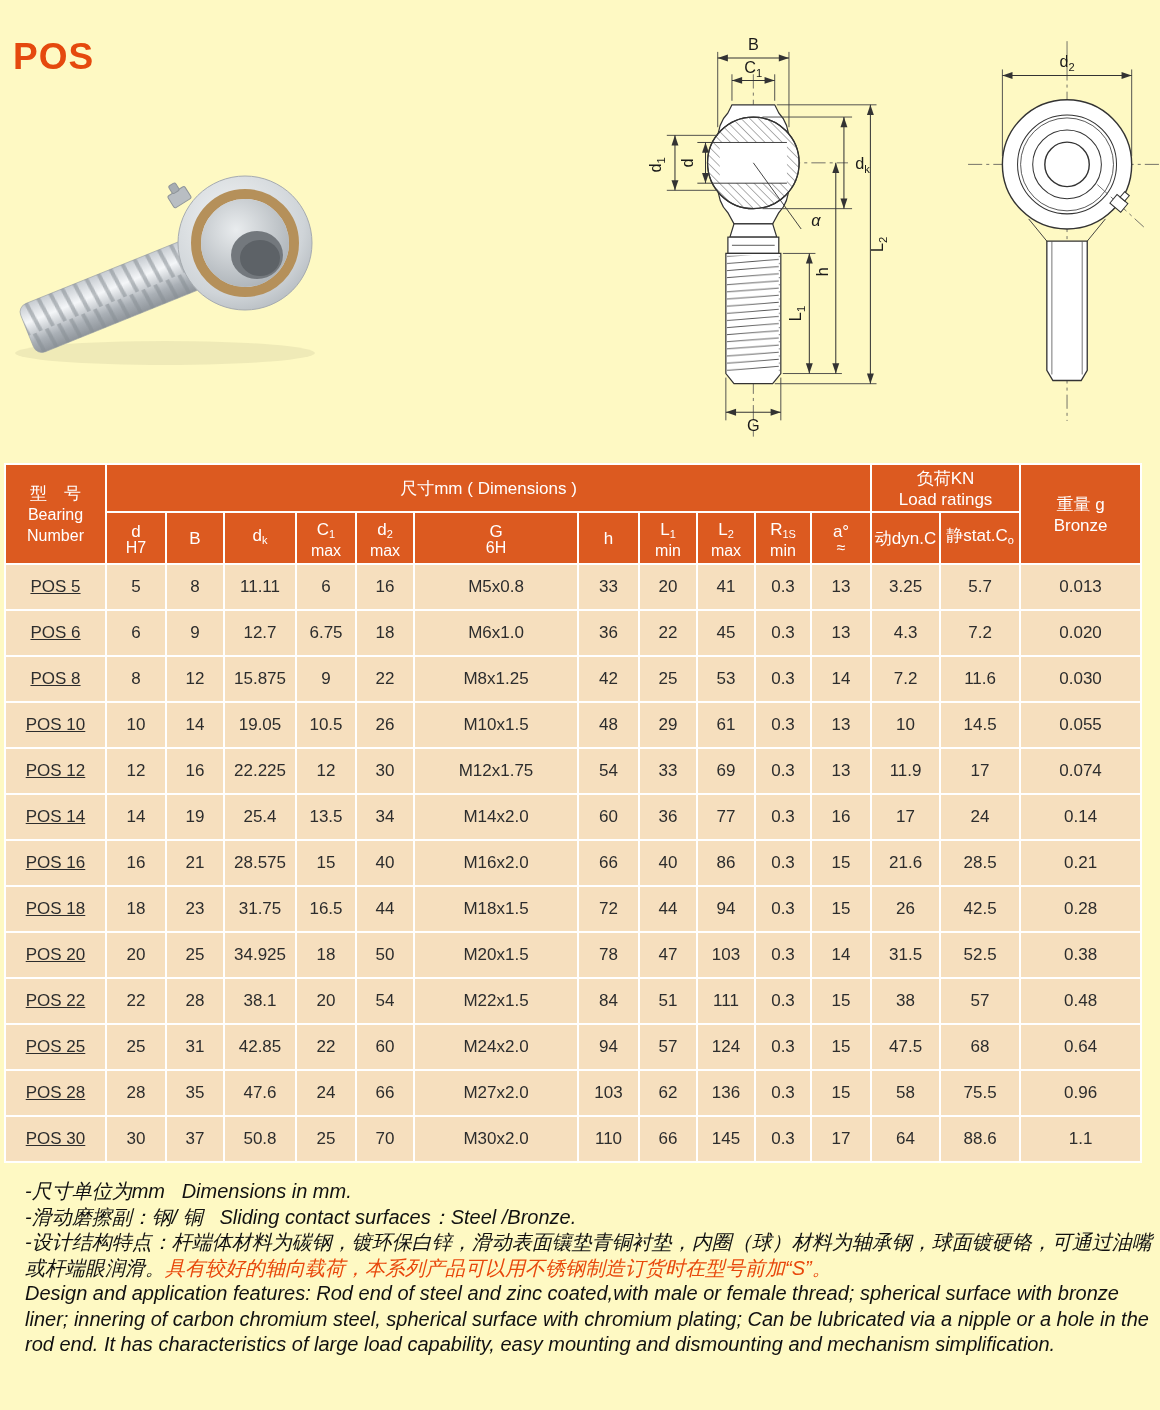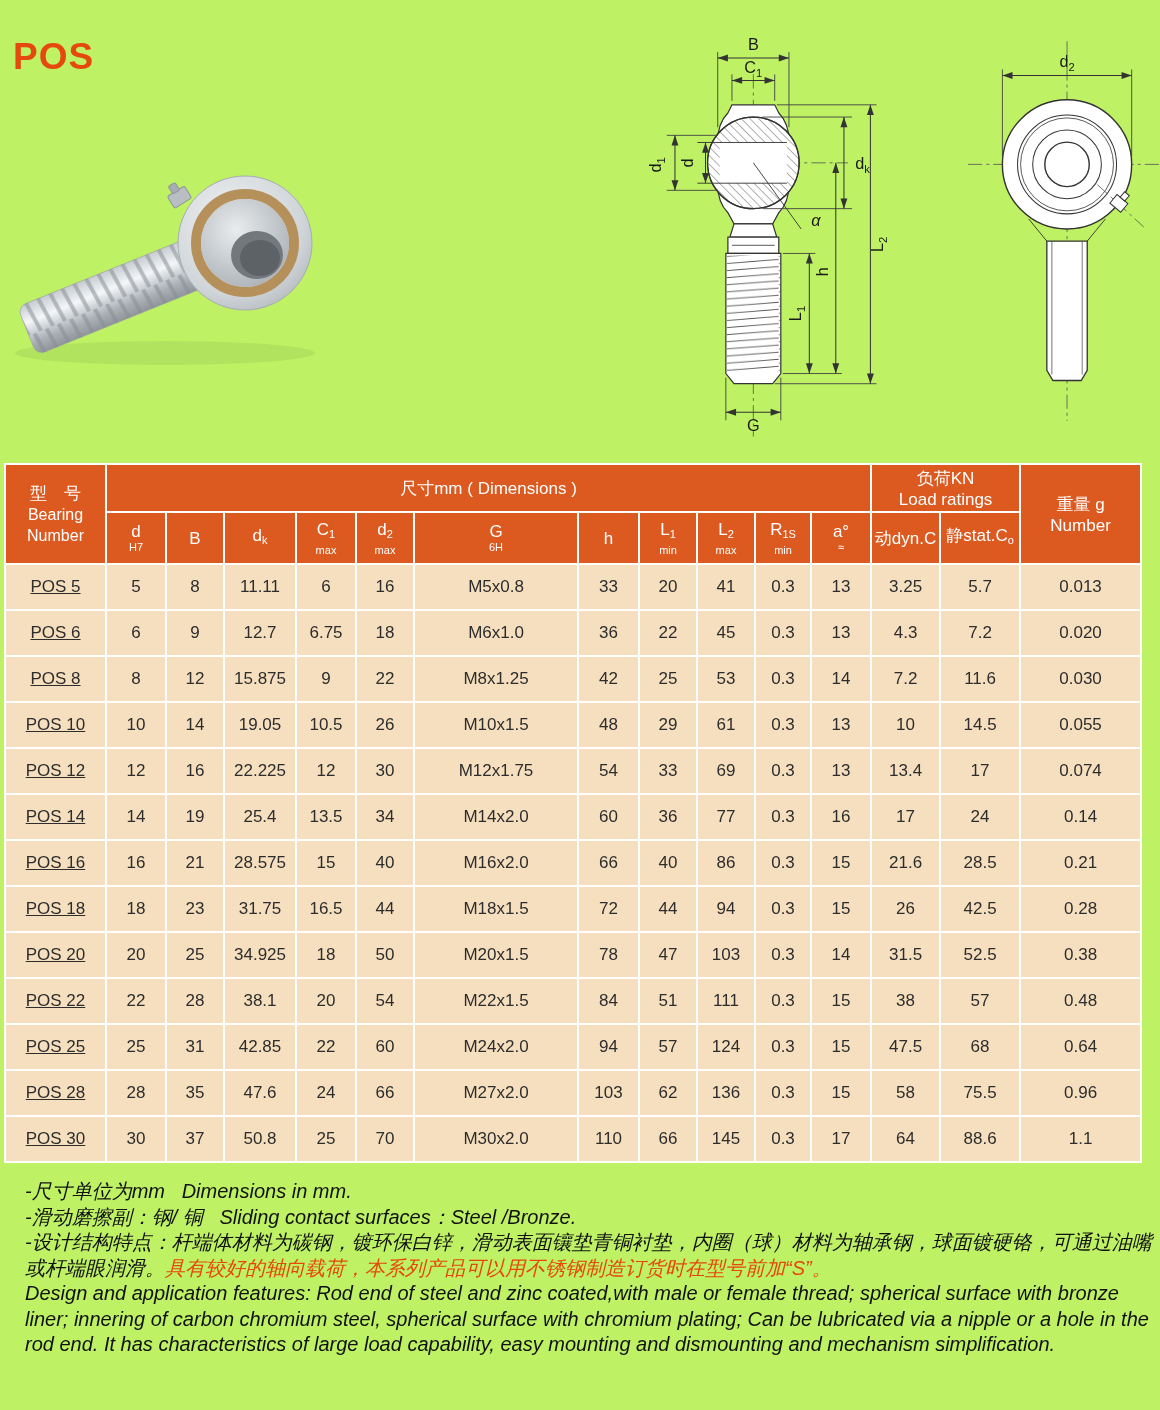--- a/index.html
+++ b/index.html
@@ -1,16 +1,16 @@
 <!DOCTYPE html>
 <html><head>
 <meta charset="utf-8">
 <style>
   html,body{margin:0;padding:0;background:#fff;}
-  .page{position:relative;width:1160px;height:1410px;background:#bef264;overflow:hidden;
+  .page{position:relative;width:1160px;height:1410px;background:#fef9c3;overflow:hidden;
         font-family:"Liberation Sans","DejaVu Sans",sans-serif;color:#1a1a1a;}
   .title{position:absolute;left:13px;top:36px;font-size:37px;font-weight:bold;
          color:#e5490e;letter-spacing:1px;}
   .photo{position:absolute;left:0px;top:128px;width:345px;height:245px;}
   .front-drawing{position:absolute;left:620px;top:15px;width:285px;height:428px;}
   .side-drawing{position:absolute;left:962px;top:25px;width:202px;height:404px;}
   svg text{font-family:"Liberation Sans","DejaVu Sans",sans-serif;font-size:16px;fill:#1a1a1a;}
   svg .ss{font-size:11px;}
   .cl{stroke:#555;stroke-width:0.8;stroke-dasharray:14 4 3 4;fill:none;}
   .ext{stroke:#444;stroke-width:0.9;}
@@ -19,21 +19,21 @@
 
   table.spec{position:absolute;left:4px;top:463px;width:1136px;border-collapse:collapse;
              table-layout:fixed;}
   table.spec th,table.spec td{border:2px solid #ffffff;text-align:center;padding:0;}
   table.spec th{background:#dc5a20;color:#fff;font-weight:normal;font-size:17px;}
   table.spec .tier1 th{height:46px;}
   table.spec .tier2 th{height:50px;}
   th.th-model{text-align:left;padding-left:13px;line-height:21px;}
   th.th-model .en{font-size:16px;}
   .h-main{display:block;line-height:19px;font-size:17px;}
-  .h-below{display:block;font-size:11px;line-height:13px;}
+  .h-below{display:block;font-size:16px;line-height:13px;}
   table.spec th sub{font-size:11px;vertical-align:-3px;}
   table.spec td{background:#f6dfbe;color:#2d2d2d;font-size:17px;height:44px;}
   td.model-cell{font-size:17px;text-decoration:underline;}
 
   .notes{position:absolute;left:25px;top:1179px;width:1138px;font-size:20px;
          line-height:25.5px;color:#111;font-style:italic;}
   .notes p{margin:0;white-space:pre-wrap;}
   .notes .red{color:#e8470b;}
 </style>
 </head>
@@ -206,21 +206,21 @@
           <div>型　号</div>
           <div class="en">Bearing Number</div>
         </th>
         <th colspan="11" class="th-dim">尺寸mm ( Dimensions )</th>
         <th colspan="2" class="th-load">
           <div>负荷KN</div>
           <div>Load ratings</div>
         </th>
         <th rowspan="2" class="th-weight">
           <div>重量 g</div>
-          <div>Number</div>
+          <div>Bronze</div>
         </th>
       </tr>
       <tr class="tier2" id="subhead-row">
           <th>
             <span class="h-main">d</span>
             <span class="h-below">H7</span>
           </th>
           <th>
             <span class="h-main">B</span>
           </th>
@@ -341,21 +341,21 @@
           <td>16</td>
           <td>22.225</td>
           <td>12</td>
           <td>30</td>
           <td>M12x1.75</td>
           <td>54</td>
           <td>33</td>
           <td>69</td>
           <td>0.3</td>
           <td>13</td>
-          <td>13.4</td>
+          <td>11.9</td>
           <td>17</td>
           <td>0.074</td>
         </tr>
         <tr>
           <td class="model-cell">POS 14</td>
           <td>14</td>
           <td>19</td>
           <td>25.4</td>
           <td>13.5</td>
           <td>34</td>

